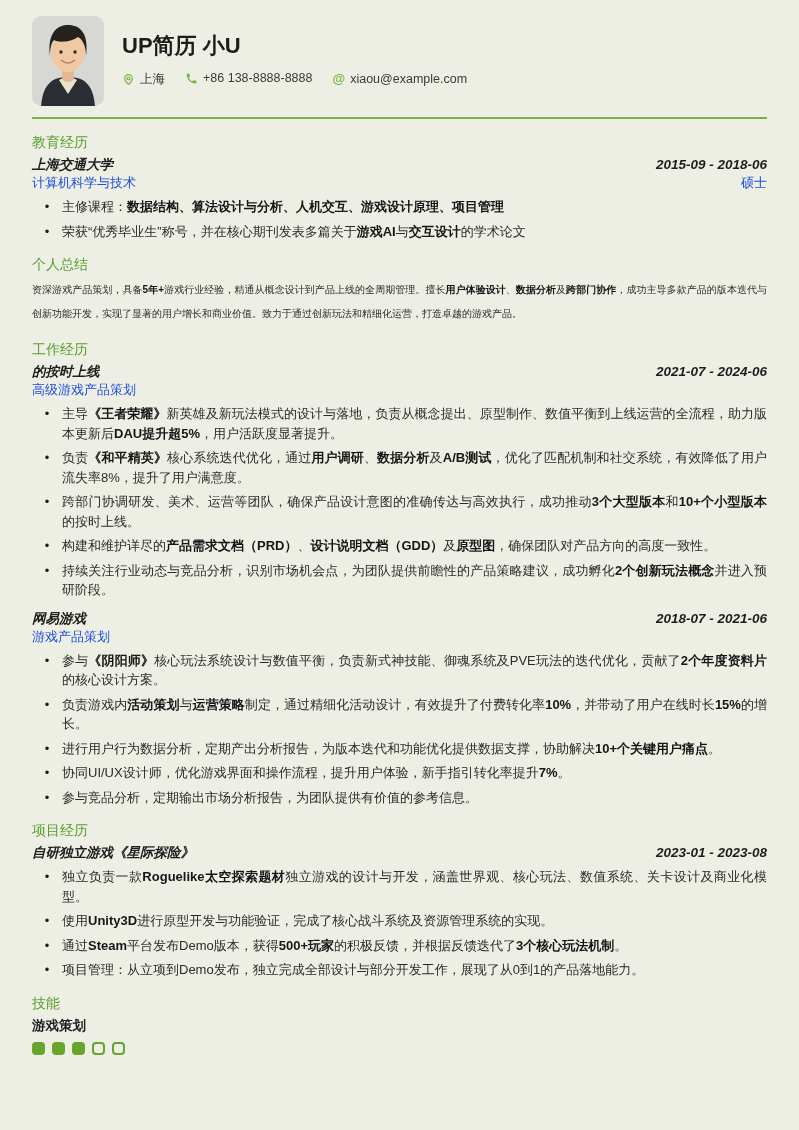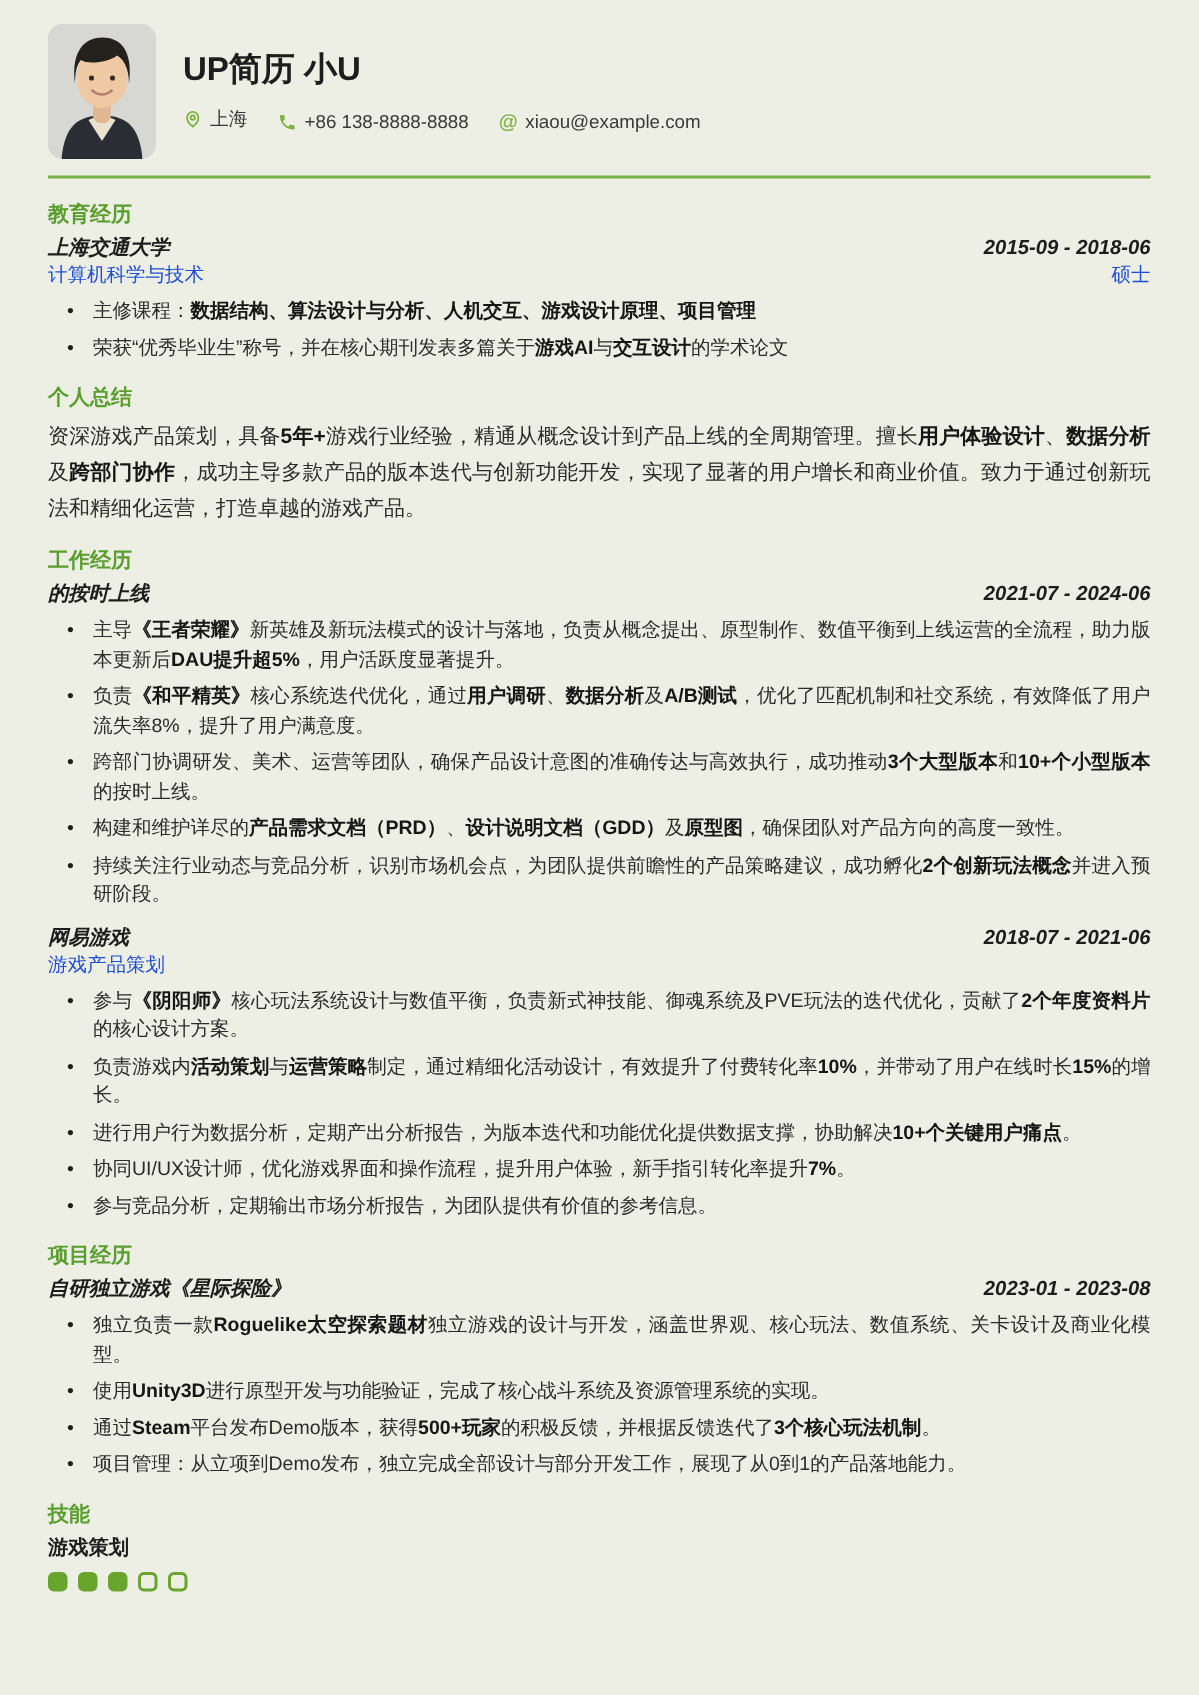--- a/index.html
+++ b/index.html
@@ -7,38 +7,38 @@
     width:799px;height:1130px;overflow:hidden;
     background:#edeee4;color:#2b2b2b;
     font-family:"Liberation Sans","DejaVu Sans",sans-serif;
   }
   .page{padding:16px 32px 0 32px;}
   
   .header{display:flex;align-items:center;gap:18px;}
   .avatar{width:72px;height:90px;border-radius:10px;overflow:hidden;flex:none;background:#d7d7d3;}
   .h-right{flex:1;}
   .h-name{font-size:22px;font-weight:700;color:#1d1d1d;margin:0 0 13px 0;line-height:1.1;}
-  .contacts{display:flex;align-items:flex-end;gap:20px;font-size:12.5px;color:#3a3a3a;}
+  .contacts{display:flex;align-items:flex-start;gap:20px;font-size:12.5px;color:#3a3a3a;}
   .contact{display:flex;align-items:center;gap:5px;}
   .contact .at{color:#7cb342;font-weight:700;font-size:13px;}
   .divider{border:none;border-top:2px solid #7cb048;margin:11px 0 0 0;}
   
   .section{margin-top:14px;}
-  .sec-title{color:#5a9e2e;font-size:14px;font-weight:700;line-height:19px;margin:0 0 4px 0;}
+  .sec-title{color:#5a9e2e;font-size:14px;font-weight:400;line-height:19px;margin:0 0 4px 0;}
   .entry{margin-bottom:10px;}
   .entry-head{display:flex;justify-content:space-between;align-items:baseline;font-style:italic;}
   .entry-title{font-weight:700;font-size:13.5px;line-height:18px;color:#1d1d1d;}
   .entry-date{font-weight:700;font-size:13.5px;line-height:18px;color:#1d1d1d;white-space:nowrap;}
   .entry-subrow{display:flex;justify-content:space-between;font-size:13px;line-height:18px;color:#1d4ed8;}
   .bullets{margin:5px 0 0 0;padding:0;list-style:none;}
   .bullet{display:flex;margin-bottom:5px;}
   .bullet-marker{width:30px;flex:none;text-align:center;color:#1d1d1d;line-height:19.5px;font-size:13px;}
   .bullet-text{flex:1;font-size:13px;line-height:19.5px;text-align:justify;color:#2b2b2b;}
   .bullet-text b, .summary-text b{color:#161616;}
-  .summary-text{font-size:14px;line-height:24px;text-align:justify;margin:2px 0 0 0;color:#2b2b2b;}
+  .summary-text{font-size:10px;line-height:24px;text-align:justify;margin:2px 0 0 0;color:#2b2b2b;}
   
   .skill-name{font-weight:700;font-size:13.5px;color:#1d1d1d;margin:2px 0 7px 0;line-height:18px;}
   .dots{display:flex;gap:7px;}
   .dot{width:13px;height:13px;border-radius:4px;box-sizing:border-box;}
   .dot.filled{background:#67a52d;}
   .dot.empty{border:2.5px solid #67a52d;background:transparent;}
 </style>
 </head>
 <body>
 
@@ -112,20 +112,24 @@
         <h2 class="sec-title">个人总结</h2>
         <p class="summary-text"><span>资深游戏产品策划，具备</span><b>5年+</b><span>游戏行业经验，精通从概念设计到产品上线的全周期管理。擅长</span><b>用户体验设计</b><span>、</span><b>数据分析</b><span>及</span><b>跨部门协作</b><span>，成功主导多款产品的版本迭代与创新功能开发，实现了显著的用户增长和商业价值。致力于通过创新玩法和精细化运营，打造卓越的游戏产品。</span></p>
       </div>
       <div class="section">
         <h2 class="sec-title">工作经历</h2>
         <div class="entry">
           <div class="entry-head">
             <span class="entry-title">的按时上线</span>
             <span class="entry-date">2021-07 - 2024-06</span>
           </div>
+          <div class="entry-subrow">
+            <span>高级游戏产品策划</span>
+            <span></span>
+          </div>
           <ul class="bullets">
             <li class="bullet">
               <span class="bullet-marker">•</span>
               <span class="bullet-text"><span>主导</span><b>《王者荣耀》</b><span>新英雄及新玩法模式的设计与落地，负责从概念提出、原型制作、数值平衡到上线运营的全流程，助力版本更新后</span><b>DAU提升超5%</b><span>，用户活跃度显著提升。</span></span>
             </li>
             <li class="bullet">
               <span class="bullet-marker">•</span>
               <span class="bullet-text"><span>负责</span><b>《和平精英》</b><span>核心系统迭代优化，通过</span><b>用户调研</b><span>、</span><b>数据分析</b><span>及</span><b>A/B测试</b><span>，优化了匹配机制和社交系统，有效降低了用户流失率8%，提升了用户满意度。</span></span>
             </li>
             <li class="bullet">

